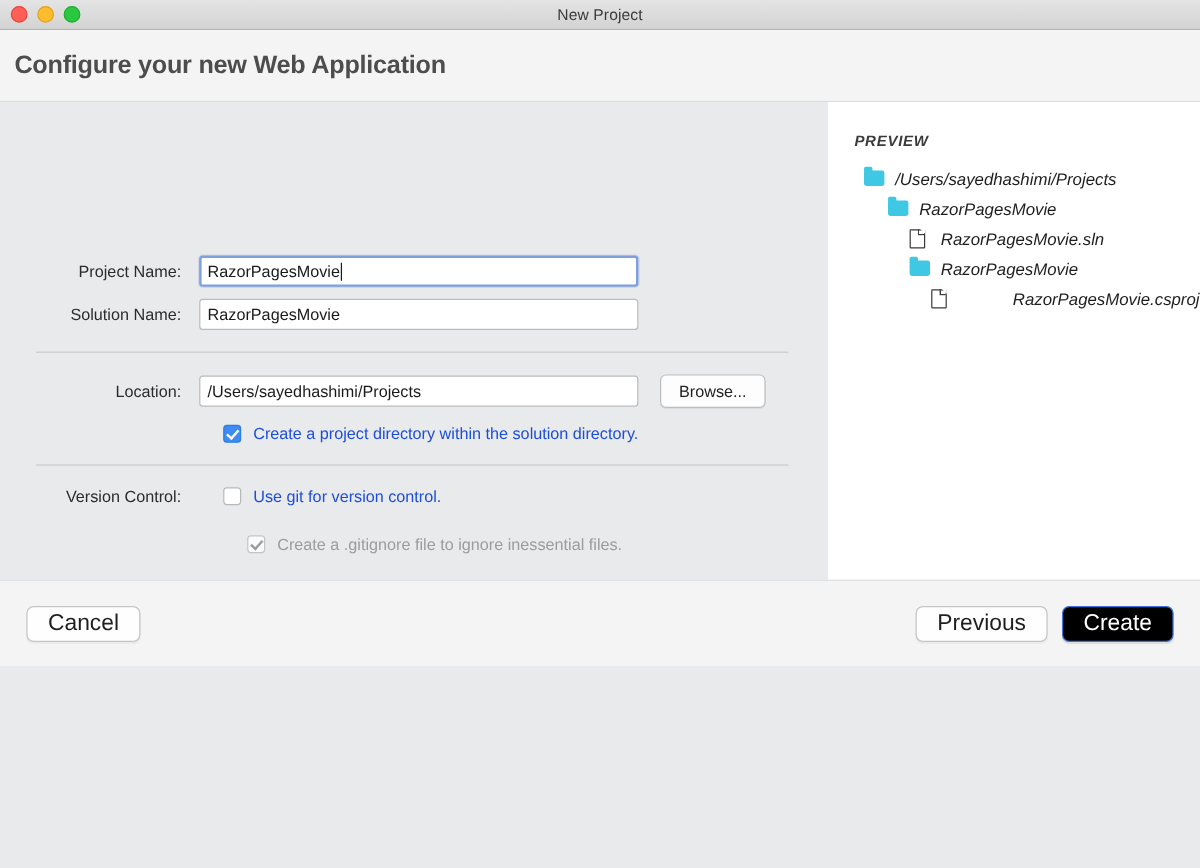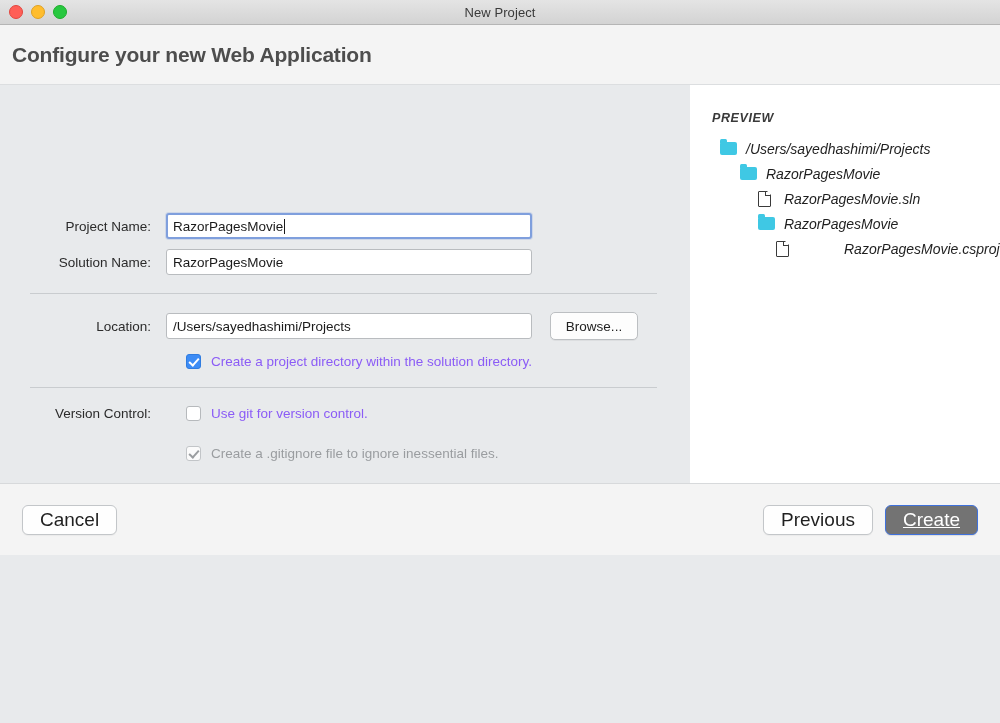--- a/index.html
+++ b/index.html
@@ -216,21 +216,21 @@
     left: 4px;
     top: 1px;
     width: 4px;
     height: 8px;
     border: solid #9a9da0;
     border-width: 0 2px 2px 0;
     transform: rotate(42deg);
   }
   .check-label {
     font-size: 13.5px;
-    color: #8b5cf6;
+    color: #1d4ed8;
   }
   .check-label.dim { color: #9a9da0; }
 
   .vc-row {
     display: flex;
     align-items: center;
   }
   .vc-row .label { width: 166px; flex: 0 0 166px; }
   .vc-check-wrap {
     display: flex;
@@ -319,25 +319,24 @@
     padding: 0 17px;
     box-sizing: border-box;
   }
   .btn.secondary {
     background: #fefefe;
     border: 1px solid #c3c6c9;
     color: #1f1f1f;
     box-shadow: 0 1px 1px rgba(0,0,0,0.04);
   }
   .btn.primary {
-    background: #737373;
+    background: #000000;
     border: 1px solid #3f71dc;
     color: #ffffff;
     box-shadow: 0 1px 1px rgba(0,0,0,0.10);
-    text-decoration: underline;
   }
   .footer-spacer { flex: 1 1 auto; }
   .btn-cancel { min-width: 86px; }
   .btn-previous { min-width: 90px; margin-right: 12px; }
   .btn-create { min-width: 90px; }
 </style>
 </head>
 <body>
 
 <div class="window">
@@ -393,21 +392,21 @@
         <div class="divider"></div>
 
         <div class="vc-row">
           <div class="label">Version Control:</div>
           <div class="vc-check-wrap">
             <span class="checkbox off"></span>
             <span class="check-label">Use git for version control.</span>
           </div>
         </div>
 
-        <div class="check-row" style="margin-top:25px;">
+        <div class="check-row" style="margin-top:25px;margin-left:20px;">
           <span class="checkbox disabled-on"></span>
           <span class="check-label dim">Create a .gitignore file to ignore inessential files.</span>
         </div>
 
       </div>
     </div>
 
     <div class="right-panel">
       <div class="preview-title">PREVIEW</div>
 

